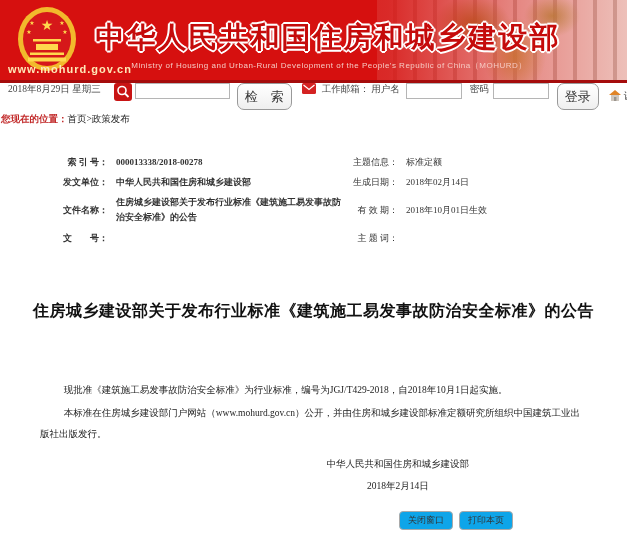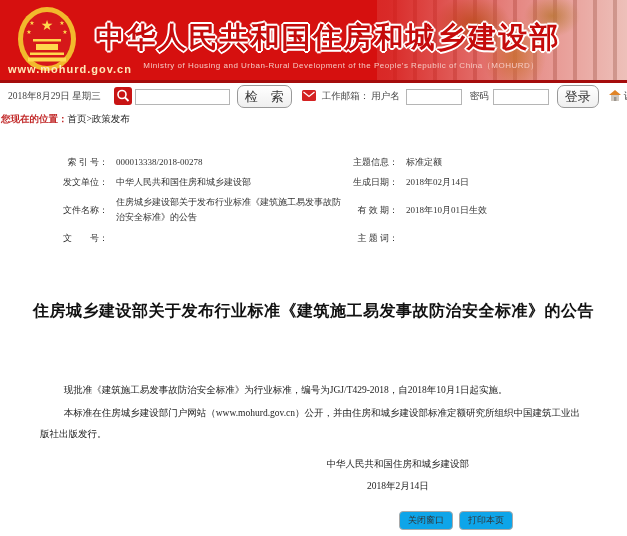--- a/index.html
+++ b/index.html
@@ -36,28 +36,28 @@
     color:#ffe9b8; letter-spacing:1px; font-family:"Liberation Sans",sans-serif;
   }
   .site-title {
     position:absolute; left:93px; top:18px; width:470px; text-align:center;
     font-size:29px; font-weight:bold; letter-spacing:2px; color:#c50b0b;
     text-shadow:-2px 0 #fff, 2px 0 #fff, 0 -2px #fff, 0 2px #fff,
                 -1px -1px #fff, 1px 1px #fff, -1px 1px #fff, 1px -1px #fff;
     white-space:nowrap;
   }
   .site-subtitle {
-    position:absolute; left:126px; top:60px; width:430px; text-align:center;
+    position:absolute; left:114px; top:60px; width:430px; text-align:center;
     font-size:8px; color:#f6c9c2; letter-spacing:.5px; white-space:nowrap;
     font-family:"Liberation Sans",sans-serif;
   }
 
   
   .toolbar {
-    display:flex; align-items:center; height:27px; padding:0 4px 0 8px;
+    display:flex; height:27px; padding:0 4px 0 8px;
     font-size:9.5px; color:#444; white-space:nowrap;
   }
   .tb-date { margin-right:13px; }
   .icon { display:inline-block; vertical-align:middle; }
   .tb-input { height:16px; border:1px solid #b5b5b5; background:#fff; font-size:9px; padding:0 3px; }
   .search-input { width:95px; margin-left:3px; }
   .tb-btn {
     font-size:13px; color:#333; border:1px solid #999; border-radius:7px;
     background:linear-gradient(#fff,#efefef); padding:1.5px 7px; margin-left:7px; cursor:pointer;
     font-family:inherit;
@@ -72,21 +72,21 @@
   .tb-link { color:#444; margin:0 2px 0 3px; cursor:pointer; }
   .home-icon { margin-left:10px; }
 
   
   .breadcrumb { font-size:9.5px; padding:3px 0 0 1px; height:17px; }
   .breadcrumb .crumb-label { color:#c22a2a; font-weight:bold; }
   .breadcrumb .crumb-path { color:#222; cursor:pointer; }
 
   
   .meta { display:flex; margin:26px 20px 0 56px; font-size:9px; color:#333; }
-  .meta-col-left { width:290px; flex:none; }
+  .meta-col-left { width:290px; flex:none;font-weight:bold; }
   .meta-col-right { flex:1; }
   .meta-row { display:flex; align-items:center; min-height:18px; margin-bottom:2px; }
   .meta-row.tall { min-height:34px; }
   .meta-label { width:52px; flex:none; text-align:right; white-space:pre; }
   .meta-value { margin-left:8px; line-height:15px; }
   .meta-col-left .meta-row.tall .meta-value { width:228px; }
 
   
   .doc-title {
     margin-top:52px; text-align:center; font-size:16px; font-weight:bold;

